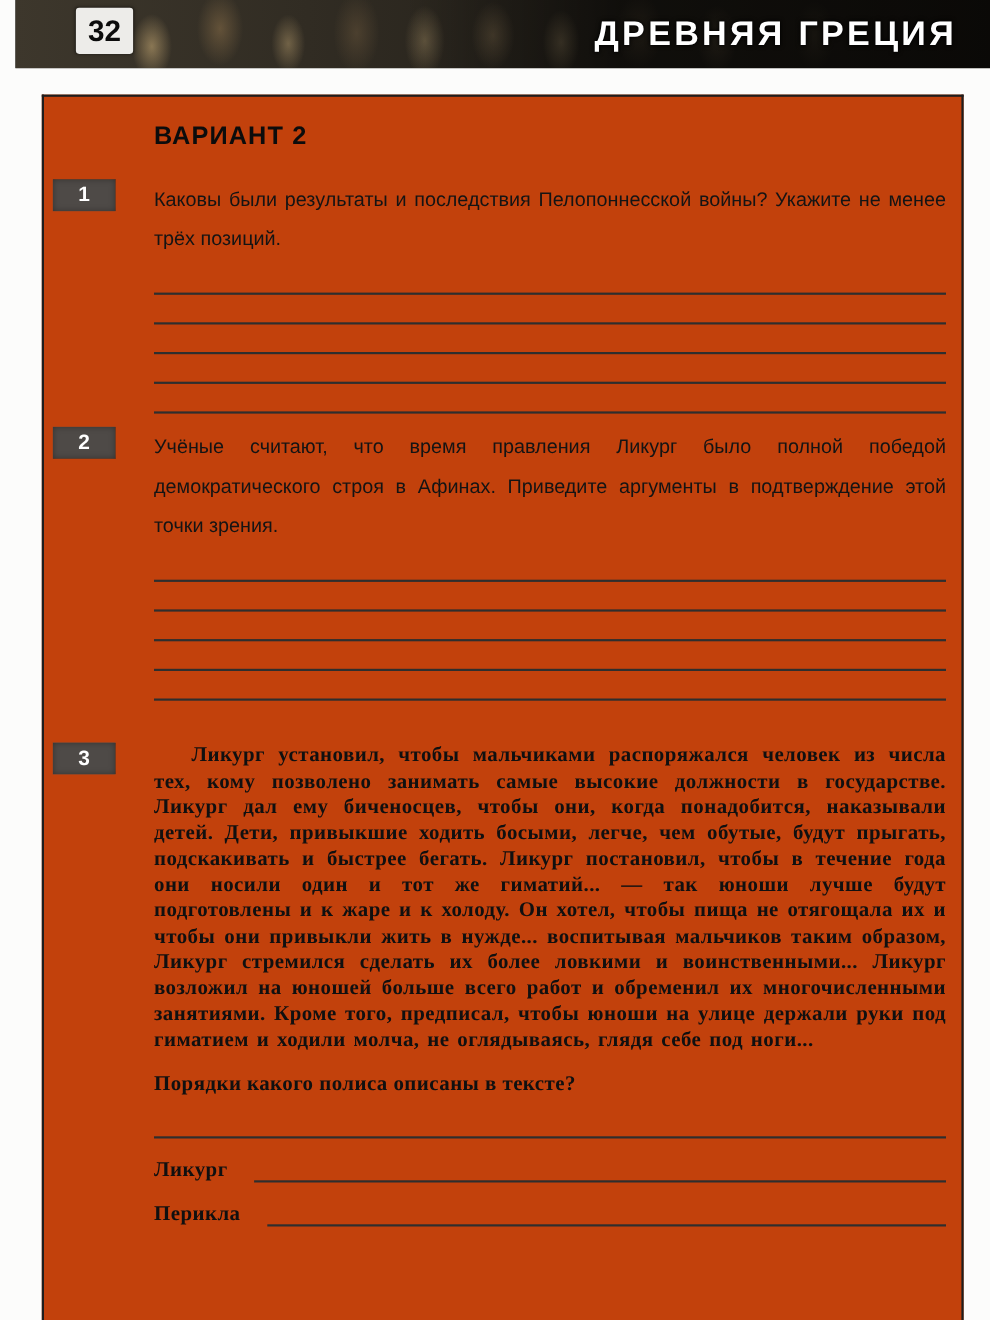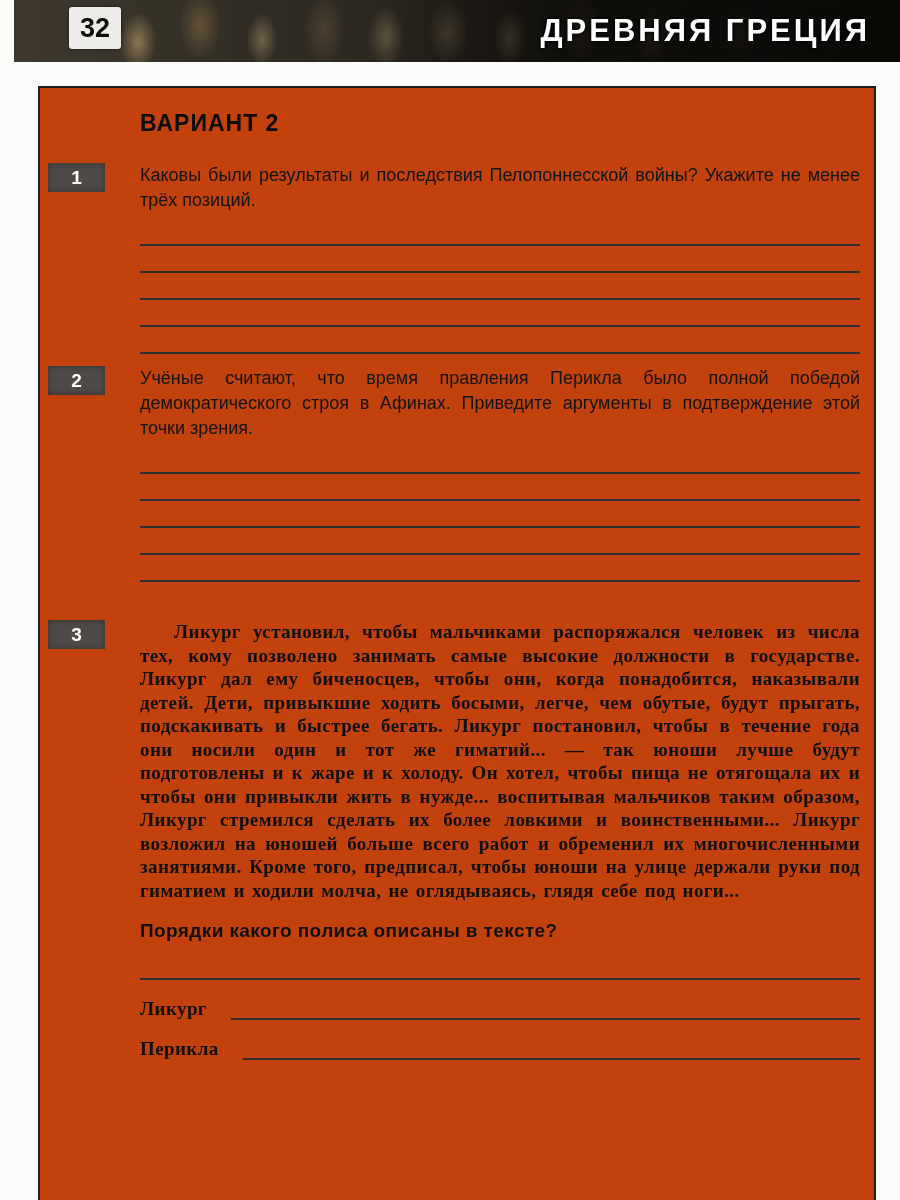--- a/index.html
+++ b/index.html
@@ -97,21 +97,21 @@
     color: #ffffff;
     font-weight: bold;
     font-size: 19px;
     display: flex; align-items: center; justify-content: center;
     box-shadow: inset 0 0 6px rgba(0,0,0,.35);
   }
 
   .prompt {
     margin: 0;
     font-size: 18px;
-    line-height: 25px;
+    line-height: 36px;
     text-align: justify;
     color: #141414;
   }
 
   .answer-lines { margin-top: 6px; }
   .answer-lines .line {
     height: 27px;
     border-bottom: 2px solid #2e2e2e;
   }
   .q1 .answer-lines .line, .q2 .answer-lines .line { height: 27px; }
@@ -124,21 +124,21 @@
     line-height: 23.5px;
     letter-spacing: 0.4px;
     word-spacing: 2px;
     text-align: justify;
     text-indent: 34px;
     color: #101010;
   }
 
   .subq {
     margin: 18px 0 0 0;
-    font-family: Liberation Sans, sans-serif;
+    font-family: Liberation Serif, serif;
     font-weight: bold;
     font-size: 19px;
     letter-spacing: 0.4px;
     color: #101010;
   }
 
   .single-line { margin-top: 10px; }
   .single-line .line { height: 28px; border-bottom: 2px solid #2e2e2e; }
 
   .term-row {
@@ -185,21 +185,21 @@
             <div class="line"></div>
             <div class="line"></div>
             <div class="line"></div>
             <div class="line"></div>
             <div class="line"></div>
           </div>
       </section>
 
       <section class="question q2">
         <div class="qbox">2</div>
-        <p class="prompt">Учёные считают, что время правления Перикла было полной победой демократического строя в Афинах. Приведите аргументы в подтверждение этой точки зрения.</p>
+        <p class="prompt">Учёные считают, что время правления Ликург было полной победой демократического строя в Афинах. Приведите аргументы в подтверждение этой точки зрения.</p>
         <div class="answer-lines">
             <div class="line"></div>
             <div class="line"></div>
             <div class="line"></div>
             <div class="line"></div>
             <div class="line"></div>
           </div>
       </section>
 
       <section class="question q3">

